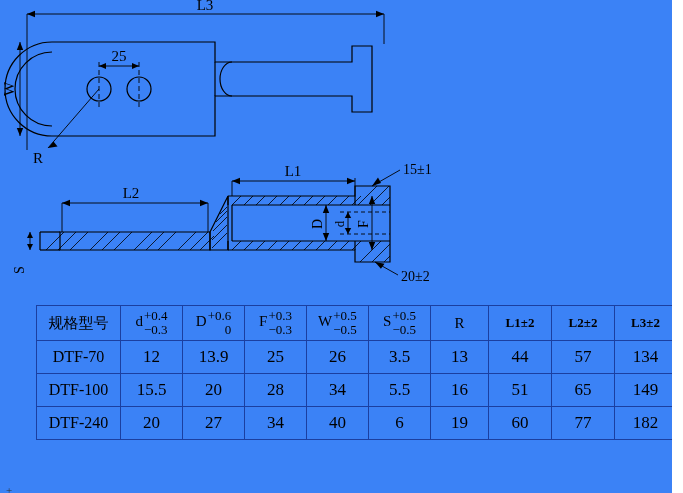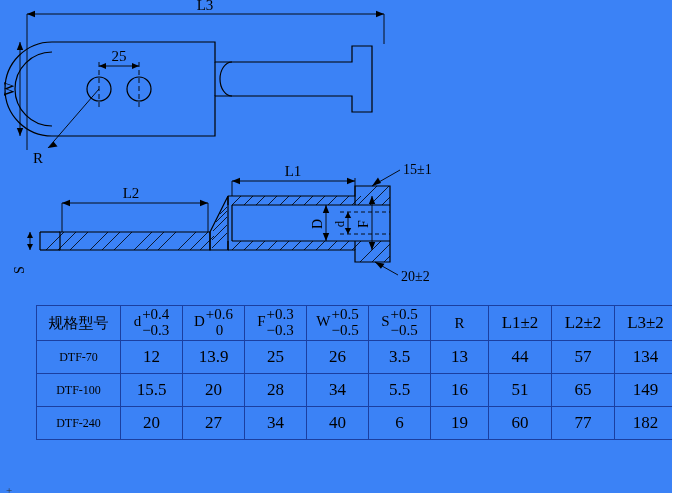--- a/index.html
+++ b/index.html
@@ -49,46 +49,47 @@
   table.spec thead th {
     height: 34px;
     font-weight: normal;
     font-size: 14px;
   }
   table.spec tbody td {
     height: 32px;
     font-size: 17px;
   }
   table.spec tbody td.model {
-    font-size: 12px;
+    font-size: 16px;
   }
   .hdr {
     display: inline-block;
     position: relative;
     white-space: nowrap;
   }
   .hdr .base {
     font-size: 15px;
   }
   .hdr .tol {
     display: inline-block;
     vertical-align: middle;
-    font-size: 15px;
+    font-size: 13px;
     line-height: 1.05;
     margin-left: 1px;
-    text-align: center;
+    text-align: right;
   }
   .hdr .tol .t {
     display: block;
   }
   .hdr .tol .b {
     display: block;
   }
   .hdr .pm {
-    font-size: 17px;
+    font-size: 13px;
+    font-weight: bold;
   }
   .tick {
     position: absolute;
     left: 6px;
     top: 484px;
     font-size: 11px;
     color: #333;
   }
   svg text {
     font-family: "Liberation Serif", serif;

